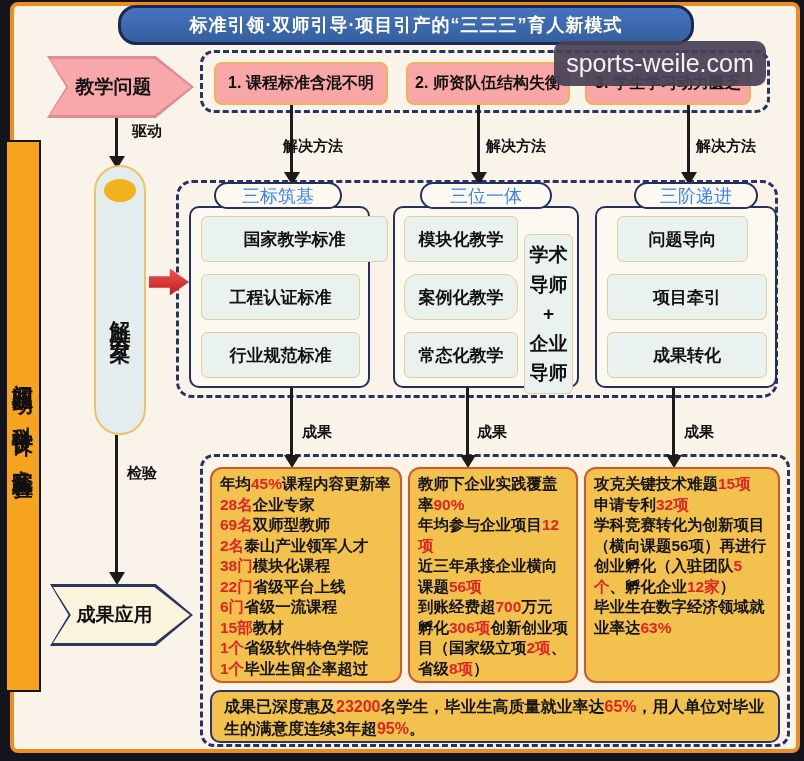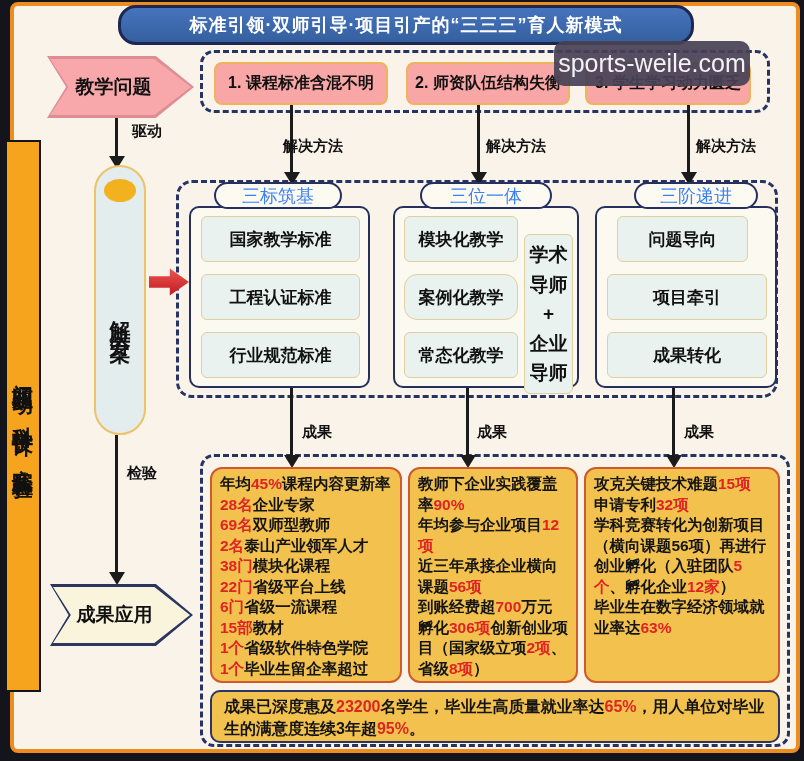--- a/index.html
+++ b/index.html
@@ -18,21 +18,21 @@
   
   .banner{
     left:118px;top:5px;width:570px;height:34px;z-index:10;
     background:linear-gradient(#4673bd,#35609f);
     border:3px solid #1d2752;border-radius:18px;
     display:flex;align-items:center;justify-content:center;
     color:#ffffff;font-weight:bold;font-size:18px;letter-spacing:1px;
   }
   
   .watermark{
-    left:554px;top:41px;width:196px;height:45px;z-index:50;
+    left:554px;top:41px;width:212px;height:45px;z-index:50;
     background:rgba(72,66,86,0.93);border-radius:10px;
     display:flex;align-items:center;justify-content:center;
     color:#f4f2f6;font-size:25px;font-weight:normal;
   }
   
   .sidebar{
     left:5px;top:140px;width:36px;height:552px;z-index:5;
     background:#f6a41e;border:2px solid #151515;box-sizing:border-box;
     display:flex;flex-direction:column;align-items:center;justify-content:center;gap:30px;
   }
@@ -163,21 +163,21 @@
 <div class="abs capsule">
   <div class="dot"></div>
   <div class="vlabel">解决方案</div>
 </div>
 <div class="abs red-arrow"></div>
 
 <div class="abs dashed solution-box"></div>
 
 <div class="abs colhead" style="left:214px;width:128px;">三标筑基</div>
 <div class="abs colbox" style="left:189px;width:181px;">
-  <div class="item" style="left:10px;top:8px;width:159px;height:46px;">国家教学标准</div>
+  <div class="item" style="left:10px;top:8px;width:187px;height:46px;">国家教学标准</div>
   <div class="item" style="left:10px;top:66px;width:159px;height:46px;">工程认证标准</div>
   <div class="item" style="left:10px;top:124px;width:159px;height:46px;">行业规范标准</div>
 </div>
 
 <div class="abs colhead" style="left:420px;width:132px;">三位一体</div>
 <div class="abs colbox" style="left:393px;width:186px;">
   <div class="item" style="left:9px;top:8px;width:114px;height:46px;">模块化教学</div>
   <div class="item" style="left:9px;top:66px;width:114px;height:46px;border-radius:13px;">案例化教学</div>
   <div class="item" style="left:9px;top:124px;width:114px;height:46px;">常态化教学</div>
   <div class="mentor">

